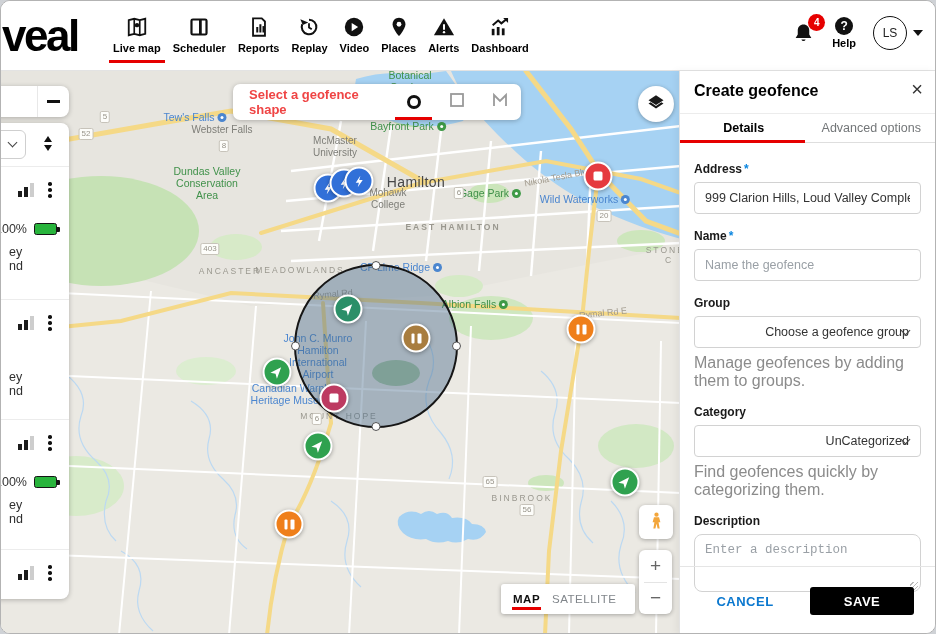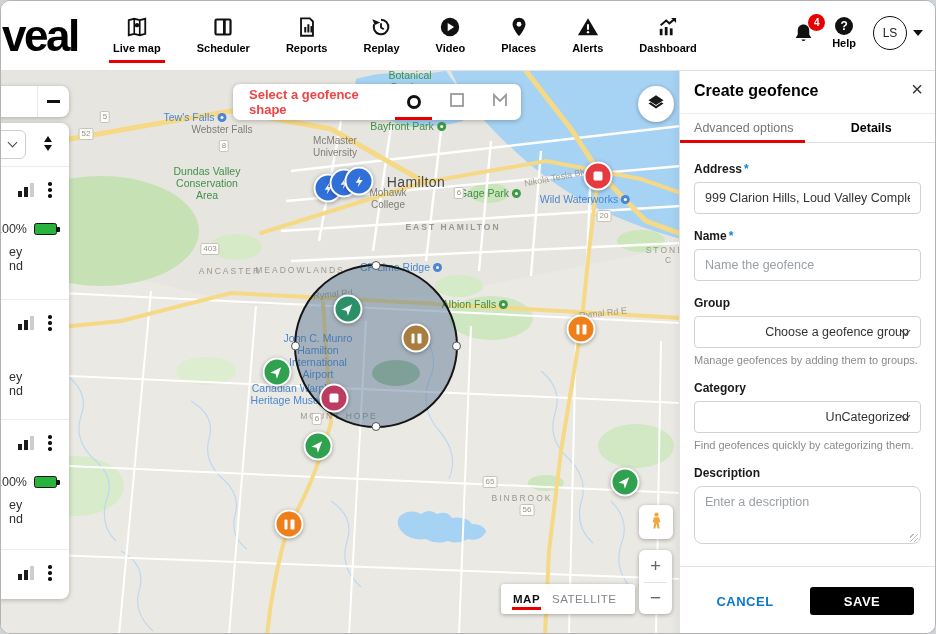--- a/index.html
+++ b/index.html
@@ -2,21 +2,21 @@
 <html><head>
 <meta charset="utf-8">
 <style>
   html,body{margin:0;padding:0;background:#cfd2d6;font-family:"Liberation Sans","DejaVu Sans",sans-serif;-webkit-font-smoothing:antialiased;}
   *{box-sizing:border-box;}
   .frame{position:relative;width:936px;height:634px;background:#fff;border:1px solid #b3b3b3;border-radius:10px;overflow:hidden;margin:0 auto;}
 
   
   .hdr{position:absolute;left:0;top:0;width:936px;height:70px;background:#fff;border-bottom:1px solid #e3e3e3;z-index:90;}
   .logo{position:absolute;left:1px;top:10px;font-size:44px;font-weight:800;letter-spacing:-2.5px;color:#000;}
-  .nav{position:absolute;left:110px;top:0;height:66px;display:flex;align-items:center;gap:32px;}
+  .nav{position:absolute;left:110px;top:0;height:66px;display:flex;align-items:center;gap:8px;}
   .nav-item{display:flex;flex-direction:column;align-items:center;gap:4px;position:relative;cursor:pointer;padding:2px 2px 0;}
   .nav-item svg{width:22px;height:22px;display:block;}
   .nav-label{font-size:11px;font-weight:700;color:#000;white-space:nowrap;}
   .nav-under{position:absolute;left:-2px;right:-2px;bottom:-9px;height:3px;background:#e60000;}
   .hdr-right{position:absolute;right:14px;top:15px;display:flex;align-items:center;gap:17px;}
   .bellwrap{position:relative;margin-top:4px;}
   .badge{position:absolute;top:-8px;right:-10px;min-width:17px;height:17px;border-radius:9px;background:#e60000;color:#fff;font-size:10px;font-weight:700;display:flex;align-items:center;justify-content:center;padding:0 3px;}
   .helpwrap{display:flex;flex-direction:column;align-items:center;gap:2px;}
   .help-circle{width:18px;height:18px;border-radius:50%;background:#111;color:#fff;font-size:12px;font-weight:700;display:flex;align-items:center;justify-content:center;}
   .help-label{font-size:11px;font-weight:700;}
@@ -102,22 +102,22 @@
   .p-tab.off{color:#737678;}
   .tab-under{position:absolute;left:0;bottom:-1px;width:125px;height:3px;background:#e60000;}
   .p-body{padding:0 14px;}
   .flabel{font-size:12px;font-weight:700;color:#1a1a1a;margin:15px 0 6px;}
   .p-body .flabel:first-child{margin-top:19px;}
   .req{color:#0b86e0;margin-left:2px;}
   .finput{width:100%;height:32px;border:1px solid #d2d2d2;border-radius:4px;padding:0 10px;font-size:12.5px;color:#333;font-family:inherit;outline:none;background:#fff;}
   .finput::placeholder,.ftext::placeholder{color:#9aa0a6;}
   .fselect{width:100%;height:32px;border:1px solid #d2d2d2;border-radius:4px;padding:0 11px;display:flex;align-items:center;justify-content:flex-end;font-size:12.5px;color:#333;cursor:pointer;}
   .fselect .chev{margin-top:-3px;}
-  .fhelp{font-size:11px;color:#8b8b8b;margin-top:6px;}
-  .ftext{width:100%;height:58px;border:1px solid #d2d2d2;border-radius:8px;padding:8px 10px;font-size:12.5px;resize:none;font-family:Liberation Sans, sans-serif;outline:none;}
+  .fhelp{font-size:16px;color:#8b8b8b;margin-top:6px;}
+  .ftext{width:100%;height:58px;border:1px solid #d2d2d2;border-radius:8px;padding:8px 10px;font-size:12.5px;resize:none;font-family:Liberation Mono, monospace;outline:none;}
   .twrap{position:relative;}
   .rz{position:absolute;right:3px;bottom:6px;width:8px;height:8px;background:
       repeating-linear-gradient(135deg,transparent,transparent 2px,#bbb 2px,#bbb 3px);}
   .p-foot{position:absolute;left:0;right:0;bottom:0;height:69px;border-top:1px solid #e5e5e5;display:flex;align-items:center;}
   .cancel{width:130px;text-align:center;font-size:13px;font-weight:700;color:#0b78cf;letter-spacing:.5px;cursor:pointer;}
   .save{width:104px;height:28px;background:#000;color:#fff;border:none;border-radius:3px;font-size:13px;font-weight:700;letter-spacing:.5px;cursor:pointer;font-family:inherit;}
 </style>
 </head>
 <body>
 
@@ -525,22 +525,22 @@
         </div>
     </div>
   </div>
 
   <div class="panel">
     <div class="p-hd">
       <div class="p-title">Create geofence</div>
       <div class="p-close">×</div>
     </div>
     <div class="p-tabs">
+      <div class="p-tab on">Details</div>
       <div class="p-tab off">Advanced options</div>
-      <div class="p-tab on">Details</div>
       <div class="tab-under"></div>
     </div>
     <div class="p-body">
       <div class="flabel"><span>Address</span><span class="req">*</span></div>
       <input class="finput" value="999 Clarion Hills, Loud Valley Comple..." style="">
       <div class="flabel"><span>Name</span><span class="req">*</span></div>
       <input class="finput" placeholder="Name the geofence" style="">
       <div class="flabel">Group</div>
       <div class="fselect">
         <span>Choose a geofence group</span>

